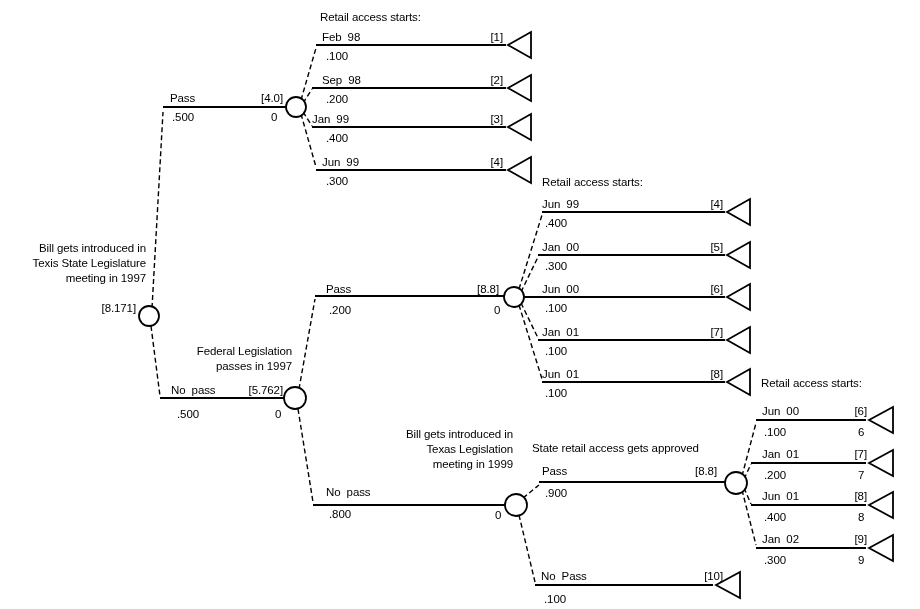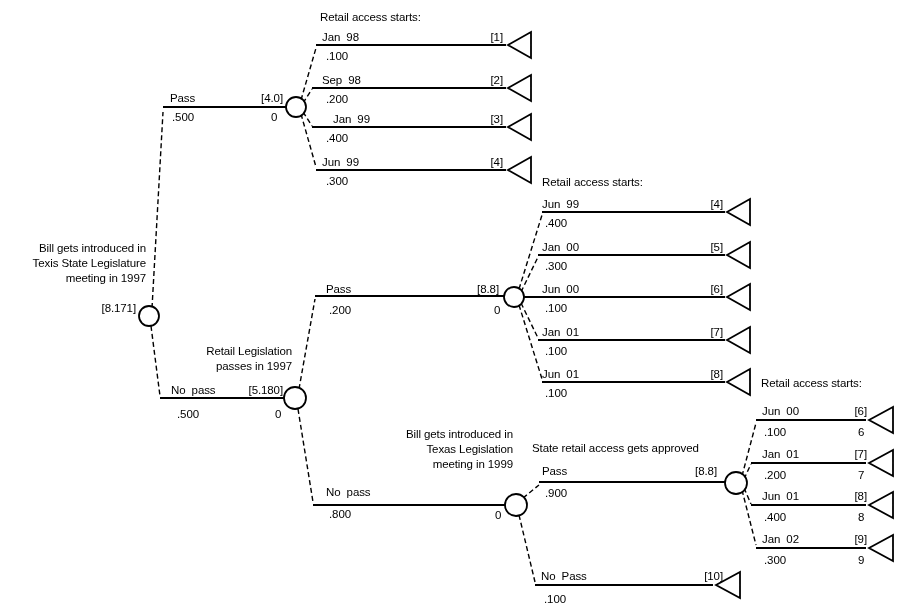--- a/index.html
+++ b/index.html
@@ -96,39 +96,39 @@
   <span class="lbl r" style="right:774px;top:257px">Texis State Legislature</span>
   <span class="lbl r" style="right:774px;top:272px">meeting in 1997</span>
   <span class="lbl r" style="right:784px;top:302px">[8.171]</span>
 
   <span class="lbl ws" style="left:170px;top:92px">Pass</span>
   <span class="lbl" style="left:172px;top:111px">.500</span>
   <span class="lbl r" style="right:637px;top:92px">[4.0]</span>
   <span class="lbl" style="left:271px;top:111px">0</span>
 
   <span class="lbl" style="left:320px;top:11px">Retail access starts:</span>
-  <span class="lbl ws" style="left:322px;top:31px">Jan 98</span>
+  <span class="lbl ws" style="left:322px;top:31px">Feb 98</span>
   <span class="lbl" style="left:326px;top:50px">.100</span>
   <span class="lbl r" style="right:417px;top:31px">[1]</span>
   <span class="lbl ws" style="left:322px;top:74px">Sep 98</span>
   <span class="lbl" style="left:326px;top:93px">.200</span>
   <span class="lbl r" style="right:417px;top:74px">[2]</span>
-  <span class="lbl ws" style="left:333px;top:113px">Jan 99</span>
+  <span class="lbl ws" style="left:312px;top:113px">Jan 99</span>
   <span class="lbl" style="left:326px;top:132px">.400</span>
   <span class="lbl r" style="right:417px;top:113px">[3]</span>
   <span class="lbl ws" style="left:322px;top:156px">Jun 99</span>
   <span class="lbl" style="left:326px;top:175px">.300</span>
   <span class="lbl r" style="right:417px;top:156px">[4]</span>
 
-  <span class="lbl r" style="right:628px;top:345px">Retail Legislation</span>
+  <span class="lbl r" style="right:628px;top:345px">Federal Legislation</span>
   <span class="lbl r" style="right:628px;top:360px">passes in 1997</span>
 
   <span class="lbl ws" style="left:171px;top:384px">No pass</span>
   <span class="lbl" style="left:177px;top:408px">.500</span>
-  <span class="lbl r" style="right:637px;top:384px">[5.180]</span>
+  <span class="lbl r" style="right:637px;top:384px">[5.762]</span>
   <span class="lbl" style="left:275px;top:408px">0</span>
 
   <span class="lbl ws" style="left:326px;top:283px">Pass</span>
   <span class="lbl" style="left:329px;top:304px">.200</span>
   <span class="lbl r" style="right:421px;top:283px">[8.8]</span>
   <span class="lbl" style="left:494px;top:304px">0</span>
 
   <span class="lbl" style="left:542px;top:176px">Retail access starts:</span>
   <span class="lbl ws" style="left:542px;top:198px">Jun 99</span>
   <span class="lbl" style="left:545px;top:217px">.400</span>

